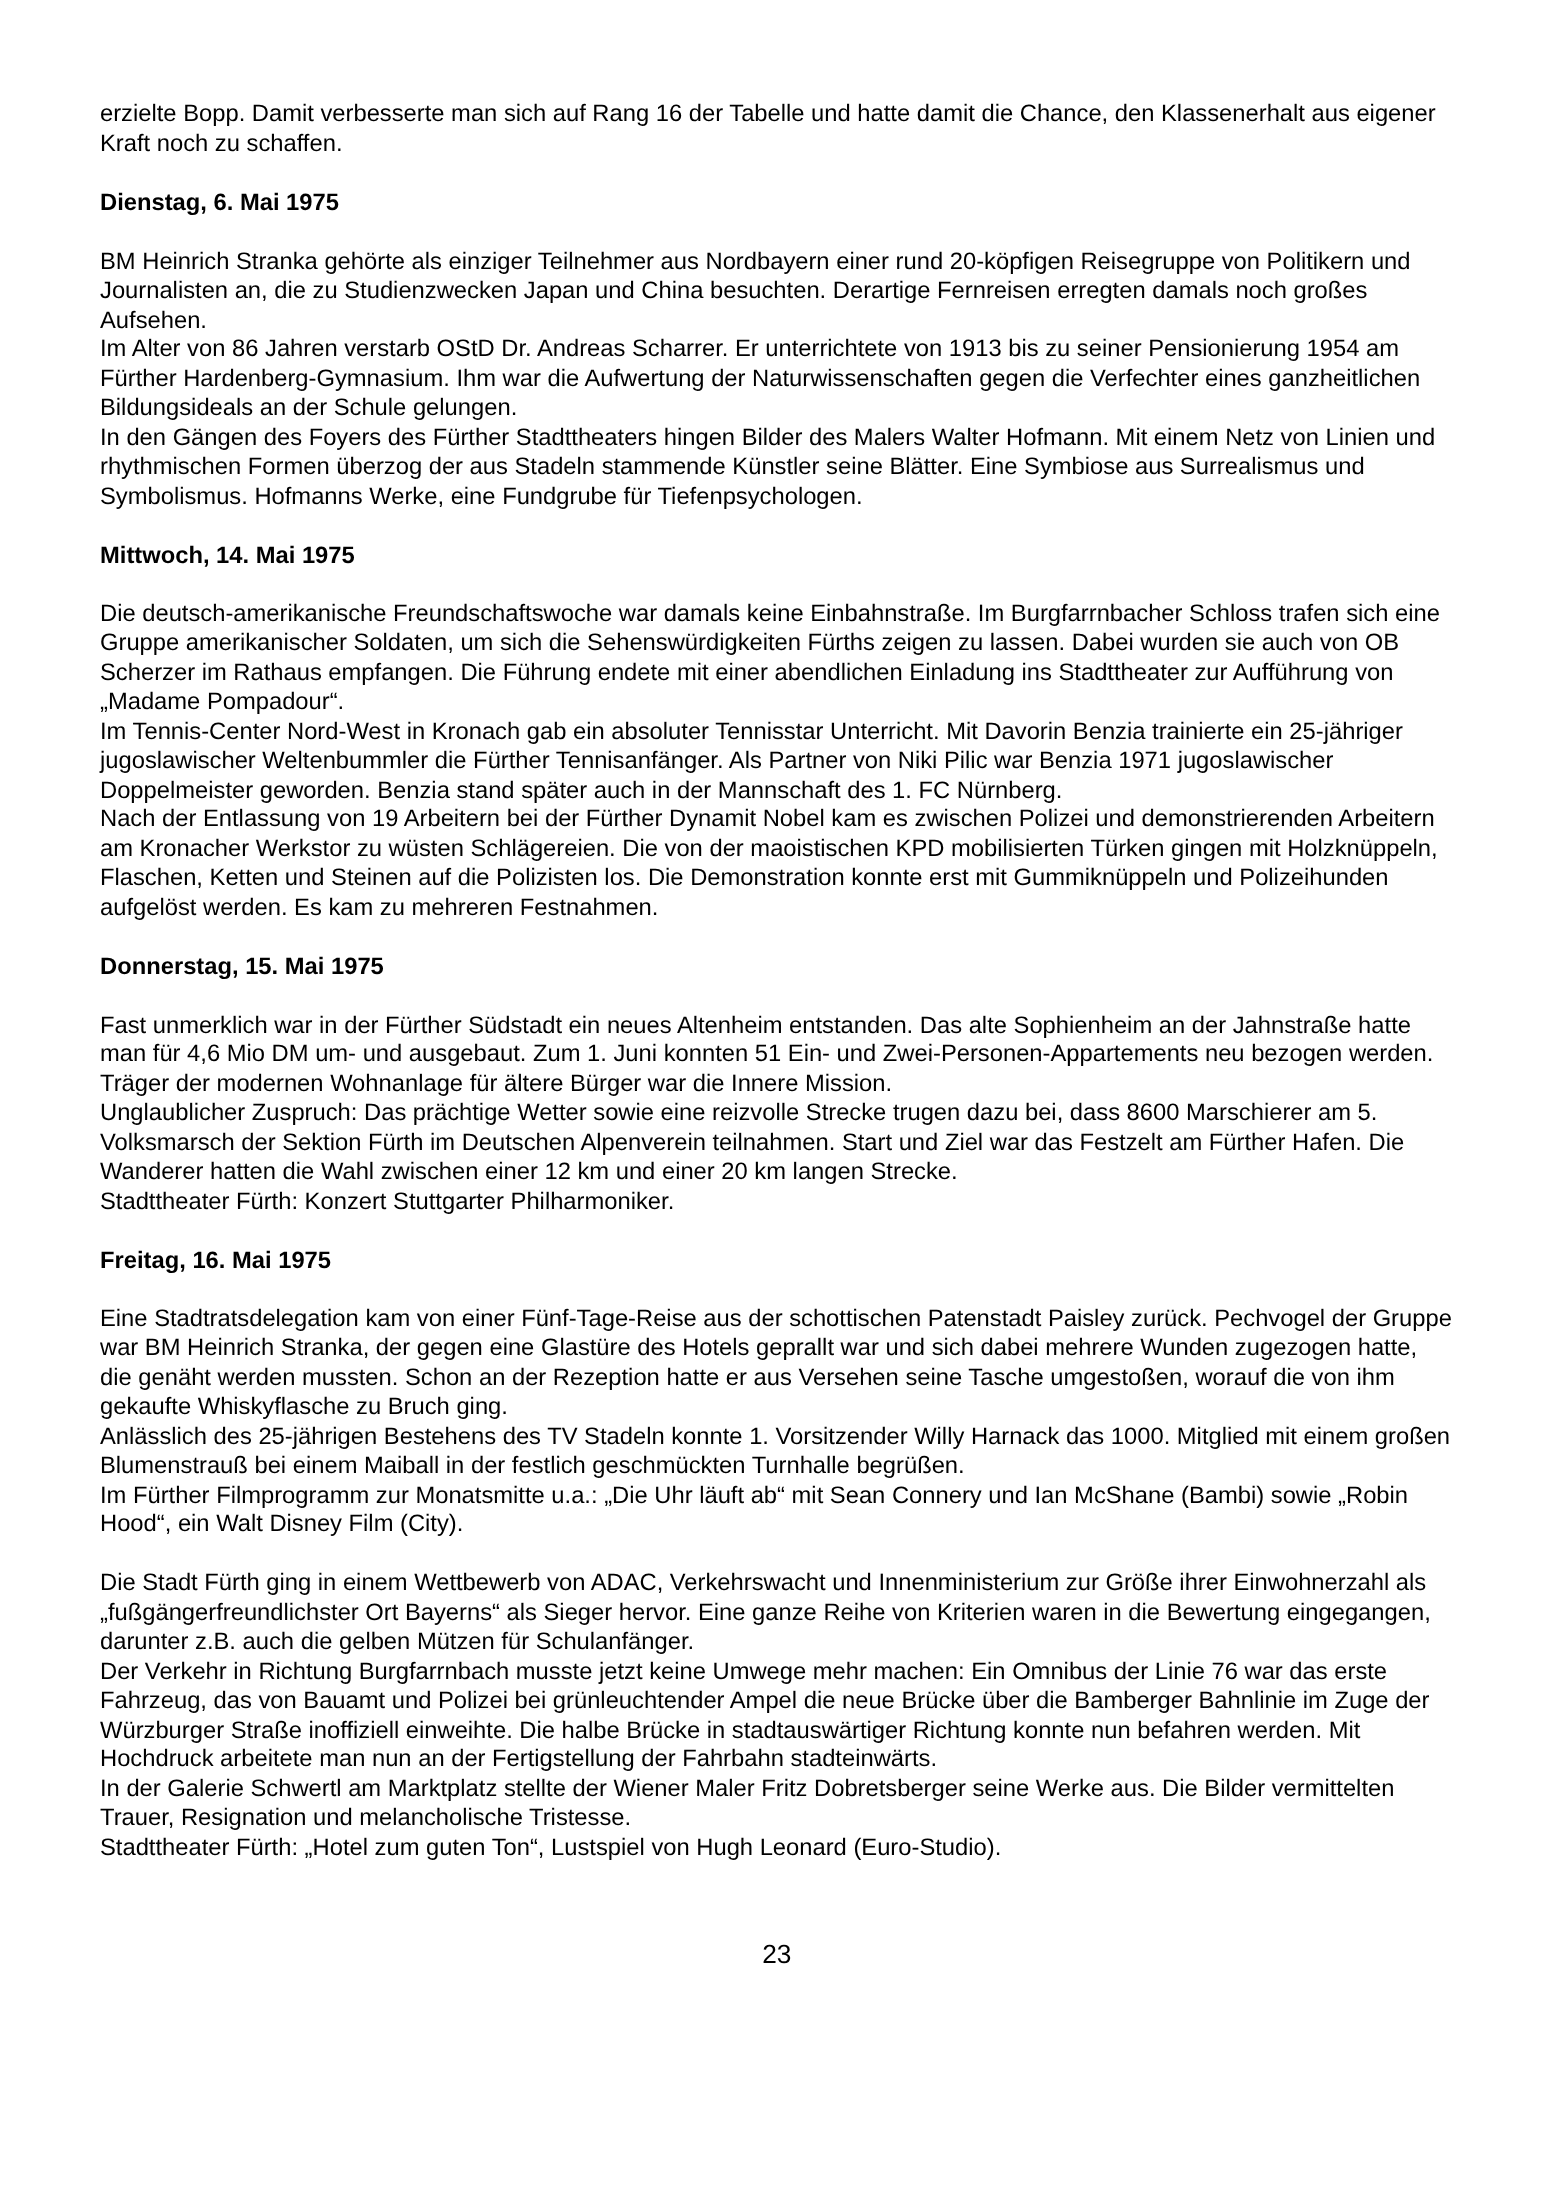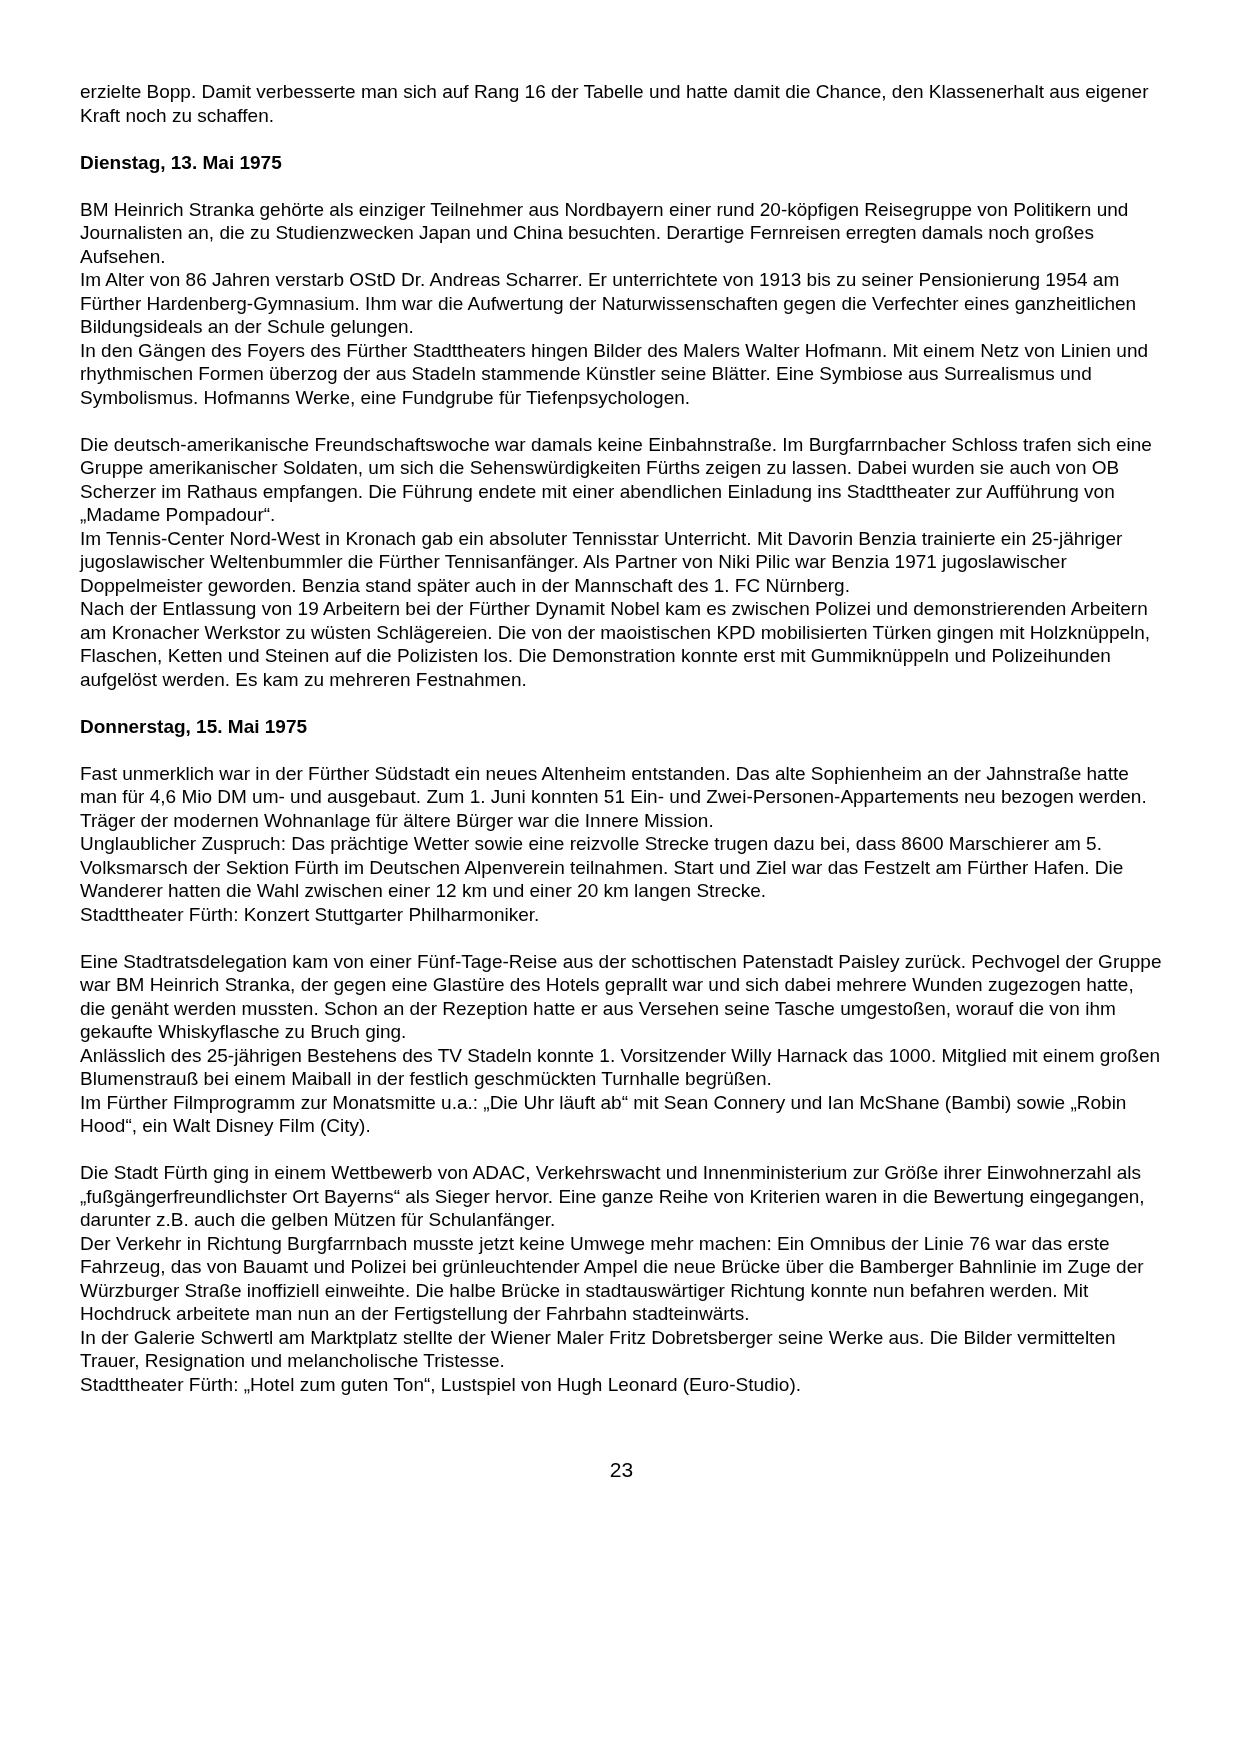--- a/index.html
+++ b/index.html
@@ -39,40 +39,42 @@
   }
 </style>
 </head>
 <body>
 
 <div class="page">
 
   <p class="para">erzielte Bopp. Damit verbesserte man sich auf Rang 16 der Tabelle und hatte damit die Chance, den Klassenerhalt aus eigener Kraft noch zu schaffen.</p>
 
   <section>
-    <h2 class="heading">Dienstag, 13. Mai 1975</h2>
+    <h2 class="heading">Dienstag, 6. Mai 1975</h2>
     <p class="para">BM Heinrich Stranka gehörte als einziger Teilnehmer aus Nordbayern einer rund 20-köpfigen Reisegruppe von Politikern und Journalisten an, die zu Studienzwecken Japan und China besuchten. Derartige Fernreisen erregten damals noch großes Aufsehen.
 Im Alter von 86 Jahren verstarb OStD Dr. Andreas Scharrer. Er unterrichtete von 1913 bis zu seiner Pensionierung 1954 am Fürther Hardenberg-Gymnasium. Ihm war die Aufwertung der Naturwissenschaften gegen die Verfechter eines ganzheitlichen Bildungsideals an der Schule gelungen.
 In den Gängen des Foyers des Fürther Stadttheaters hingen Bilder des Malers Walter Hofmann. Mit einem Netz von Linien und rhythmischen Formen überzog der aus Stadeln stammende Künstler seine Blätter. Eine Symbiose aus Surrealismus und Symbolismus. Hofmanns Werke, eine Fundgrube für Tiefenpsychologen.</p>
   </section>
 
   <section>
+    <h2 class="heading">Mittwoch, 14. Mai 1975</h2>
     <p class="para">Die deutsch-amerikanische Freundschaftswoche war damals keine Einbahnstraße. Im Burgfarrnbacher Schloss trafen sich eine Gruppe amerikanischer Soldaten, um sich die Sehenswürdigkeiten Fürths zeigen zu lassen. Dabei wurden sie auch von OB Scherzer im Rathaus empfangen. Die Führung endete mit einer abendlichen Einladung ins Stadttheater zur Aufführung von „Madame Pompadour“.
 Im Tennis-Center Nord-West in Kronach gab ein absoluter Tennisstar Unterricht. Mit Davorin Benzia trainierte ein 25-jähriger jugoslawischer Weltenbummler die Fürther Tennisanfänger. Als Partner von Niki Pilic war Benzia 1971 jugoslawischer Doppelmeister geworden. Benzia stand später auch in der Mannschaft des 1. FC Nürnberg.
 Nach der Entlassung von 19 Arbeitern bei der Fürther Dynamit Nobel kam es zwischen Polizei und demonstrierenden Arbeitern am Kronacher Werkstor zu wüsten Schlägereien. Die von der maoistischen KPD mobilisierten Türken gingen mit Holzknüppeln, Flaschen, Ketten und Steinen auf die Polizisten los. Die Demonstration konnte erst mit Gummiknüppeln und Polizeihunden aufgelöst werden. Es kam zu mehreren Festnahmen.</p>
   </section>
 
   <section>
     <h2 class="heading">Donnerstag, 15. Mai 1975</h2>
     <p class="para">Fast unmerklich war in der Fürther Südstadt ein neues Altenheim entstanden. Das alte Sophienheim an der Jahnstraße hatte man für 4,6 Mio DM um- und ausgebaut. Zum 1. Juni konnten 51 Ein- und Zwei-Personen-Appartements neu bezogen werden. Träger der modernen Wohnanlage für ältere Bürger war die Innere Mission.
 Unglaublicher Zuspruch: Das prächtige Wetter sowie eine reizvolle Strecke trugen dazu bei, dass 8600 Marschierer am 5. Volksmarsch der Sektion Fürth im Deutschen Alpenverein teilnahmen. Start und Ziel war das Festzelt am Fürther Hafen. Die Wanderer hatten die Wahl zwischen einer 12 km und einer 20 km langen Strecke.
 Stadttheater Fürth: Konzert Stuttgarter Philharmoniker.</p>
   </section>
 
   <section>
+    <h2 class="heading">Freitag, 16. Mai 1975</h2>
     <p class="para">Eine Stadtratsdelegation kam von einer Fünf-Tage-Reise aus der schottischen Patenstadt Paisley zurück. Pechvogel der Gruppe war BM Heinrich Stranka, der gegen eine Glastüre des Hotels geprallt war und sich dabei mehrere Wunden zugezogen hatte, die genäht werden mussten. Schon an der Rezeption hatte er aus Versehen seine Tasche umgestoßen, worauf die von ihm gekaufte Whiskyflasche zu Bruch ging.
 Anlässlich des 25-jährigen Bestehens des TV Stadeln konnte 1. Vorsitzender Willy Harnack das 1000. Mitglied mit einem großen Blumenstrauß bei einem Maiball in der festlich geschmückten Turnhalle begrüßen.
 Im Fürther Filmprogramm zur Monatsmitte u.a.: „Die Uhr läuft ab“ mit Sean Connery und Ian McShane (Bambi) sowie „Robin Hood“, ein Walt Disney Film (City).</p>
   </section>
 
   <section>
     <p class="para">Die Stadt Fürth ging in einem Wettbewerb von ADAC, Verkehrswacht und Innenministerium zur Größe ihrer Einwohnerzahl als „fußgängerfreundlichster Ort Bayerns“ als Sieger hervor. Eine ganze Reihe von Kriterien waren in die Bewertung eingegangen, darunter z.B. auch die gelben Mützen für Schulanfänger.
 Der Verkehr in Richtung Burgfarrnbach musste jetzt keine Umwege mehr machen: Ein Omnibus der Linie 76 war das erste Fahrzeug, das von Bauamt und Polizei bei grünleuchtender Ampel die neue Brücke über die Bamberger Bahnlinie im Zuge der Würzburger Straße inoffiziell einweihte. Die halbe Brücke in stadtauswärtiger Richtung konnte nun befahren werden. Mit Hochdruck arbeitete man nun an der Fertigstellung der Fahrbahn stadteinwärts.
 In der Galerie Schwertl am Marktplatz stellte der Wiener Maler Fritz Dobretsberger seine Werke aus. Die Bilder vermittelten Trauer, Resignation und melancholische Tristesse.
 Stadttheater Fürth: „Hotel zum guten Ton“, Lustspiel von Hugh Leonard (Euro-Studio).</p>

